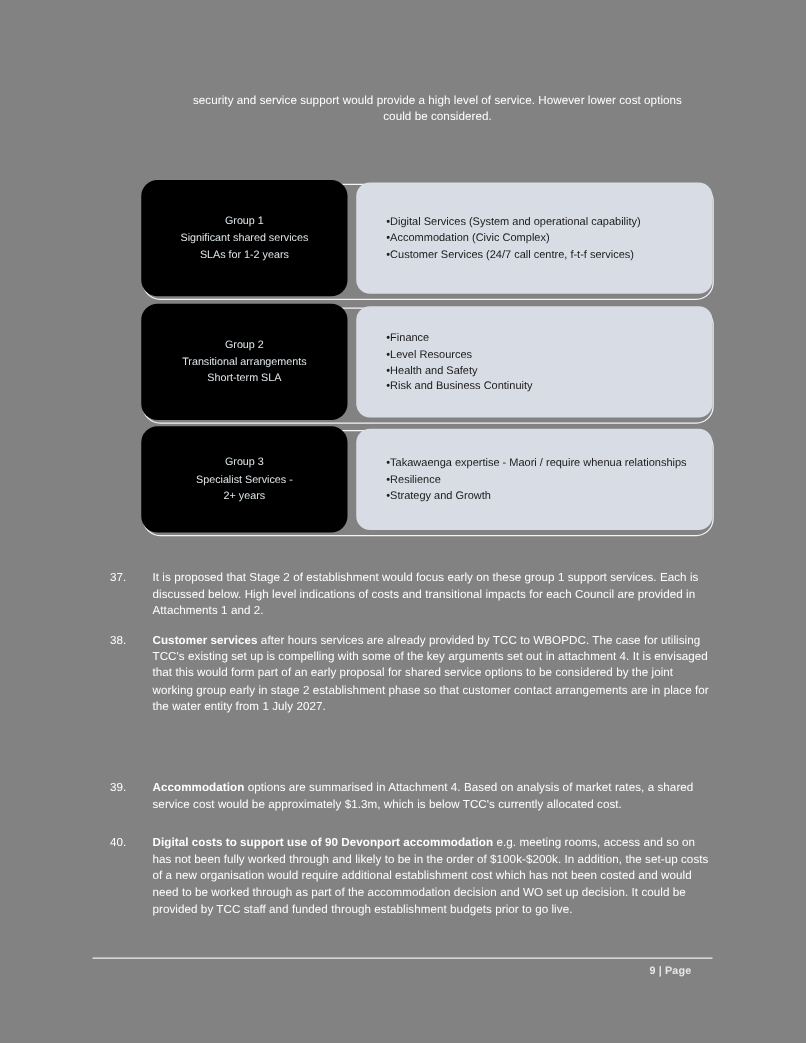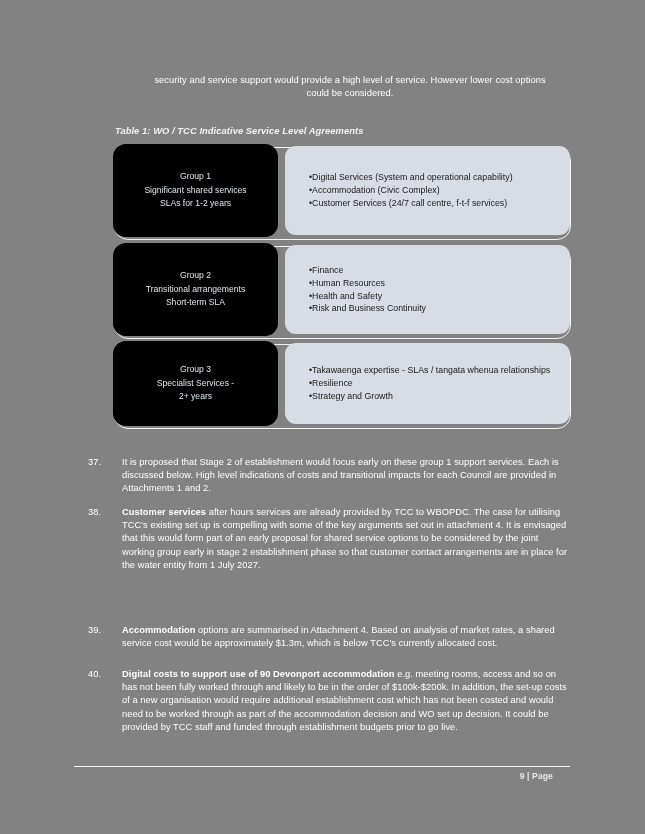--- a/index.html
+++ b/index.html
@@ -174,21 +174,20 @@
     letter-spacing: 0.1px;
   }
 </style>
 </head>
 <body>
 
 <div class="page">
 
   <div class="intro">security and service support would provide a high level of service.  However lower cost options could be considered.</div>
 
-  <div class="table-caption">Table 1: WO / TCC Indicative Service Level Agreements</div>
 
   <div class="sa-row r1">
     <div class="sa-shadow"></div>
     <div class="sa-left">
       <span class="ln">Group 1</span>
       <span class="ln">Significant shared services</span>
       <span class="ln">SLAs for 1-2 years</span>
     </div>
     <div class="sa-right">
       <ul>
@@ -202,37 +201,37 @@
   <div class="sa-row r2">
     <div class="sa-shadow"></div>
     <div class="sa-left">
       <span class="ln">Group 2</span>
       <span class="ln">Transitional arrangements</span>
       <span class="ln">Short-term SLA</span>
     </div>
     <div class="sa-right">
       <ul>
         <li>Finance</li>
-        <li>Human Resources</li>
+        <li>Level Resources</li>
         <li>Health and Safety</li>
         <li>Risk and Business Continuity</li>
       </ul>
     </div>
   </div>
 
   <div class="sa-row r3">
     <div class="sa-shadow"></div>
     <div class="sa-left">
       <span class="ln">Group 3</span>
       <span class="ln">Specialist Services -</span>
       <span class="ln">2+ years</span>
     </div>
     <div class="sa-right">
       <ul>
-        <li>Takawaenga expertise - SLAs / tangata whenua relationships</li>
+        <li>Takawaenga expertise - Maori / require whenua relationships</li>
         <li>Resilience</li>
         <li>Strategy and Growth</li>
       </ul>
     </div>
   </div>
 
   <div class="para p37">
     <span class="num">37.</span>
     <span class="body"><b></b><span>It is proposed that Stage 2 of establishment would focus early on these group 1 support services.  Each is discussed below.  High level indications of costs and transitional impacts for each Council are provided in Attachments 1 and 2.</span></span>
   </div>

